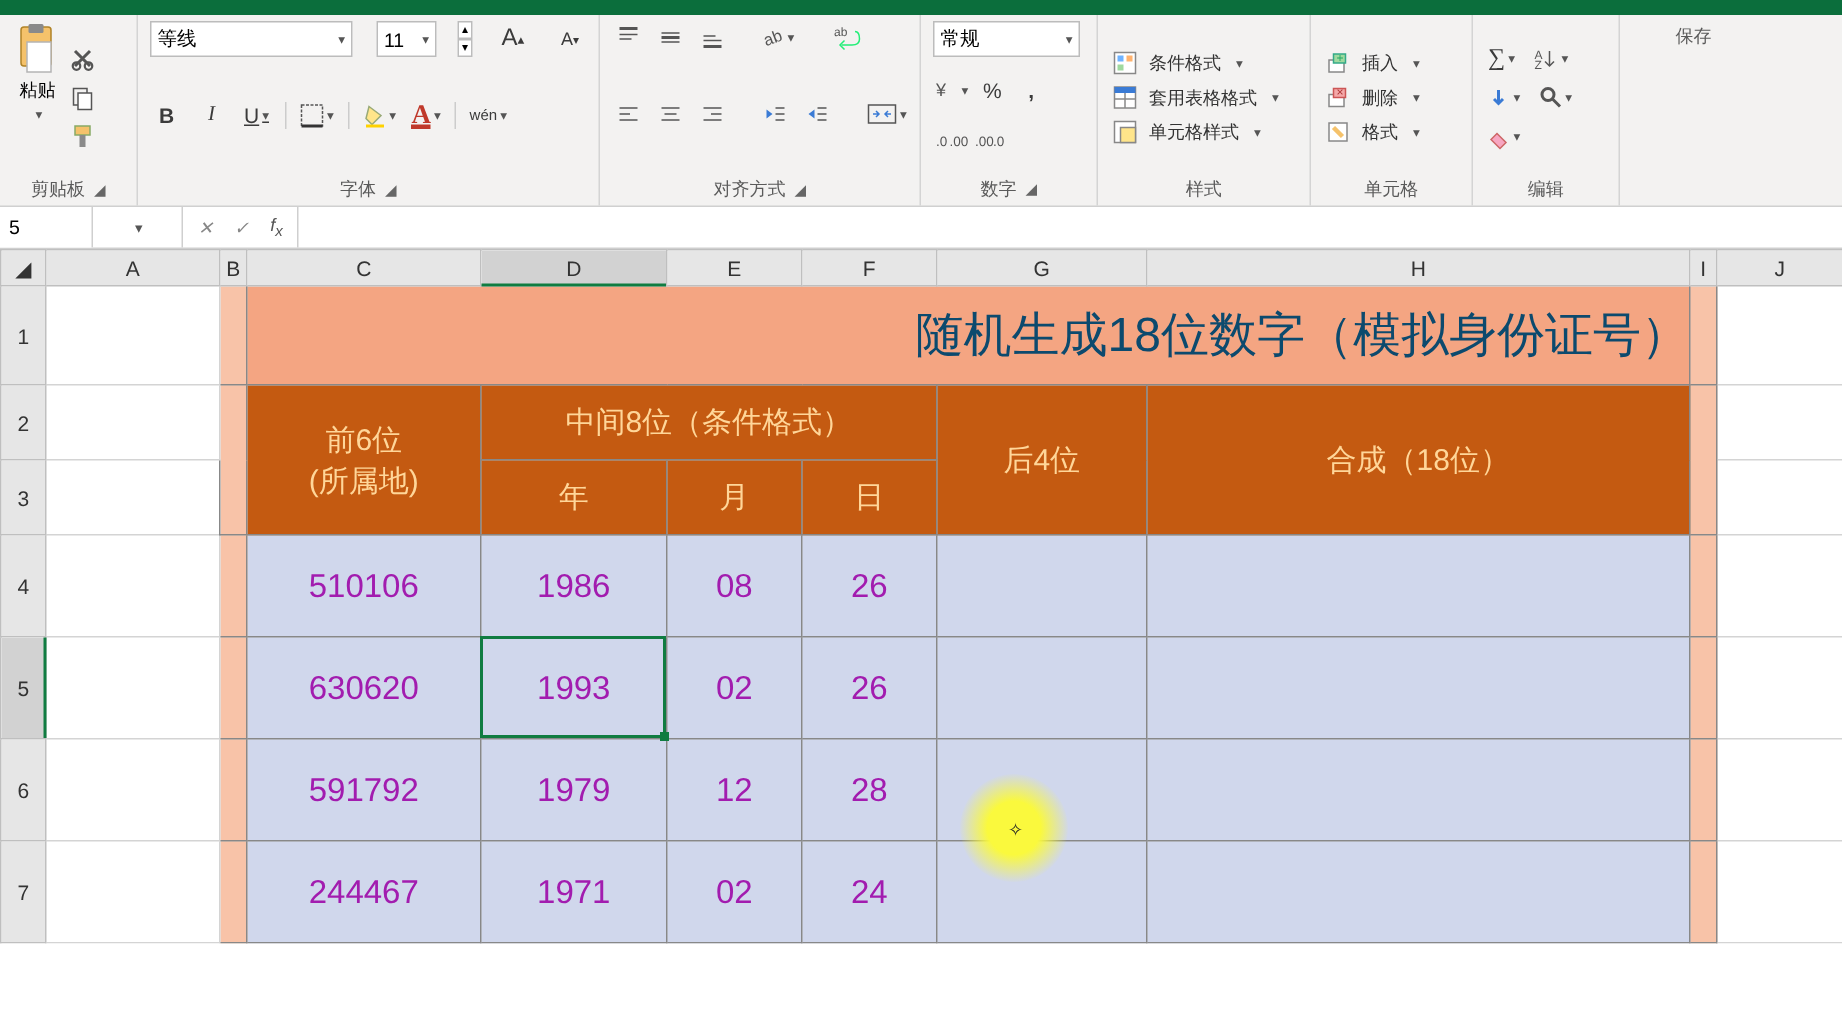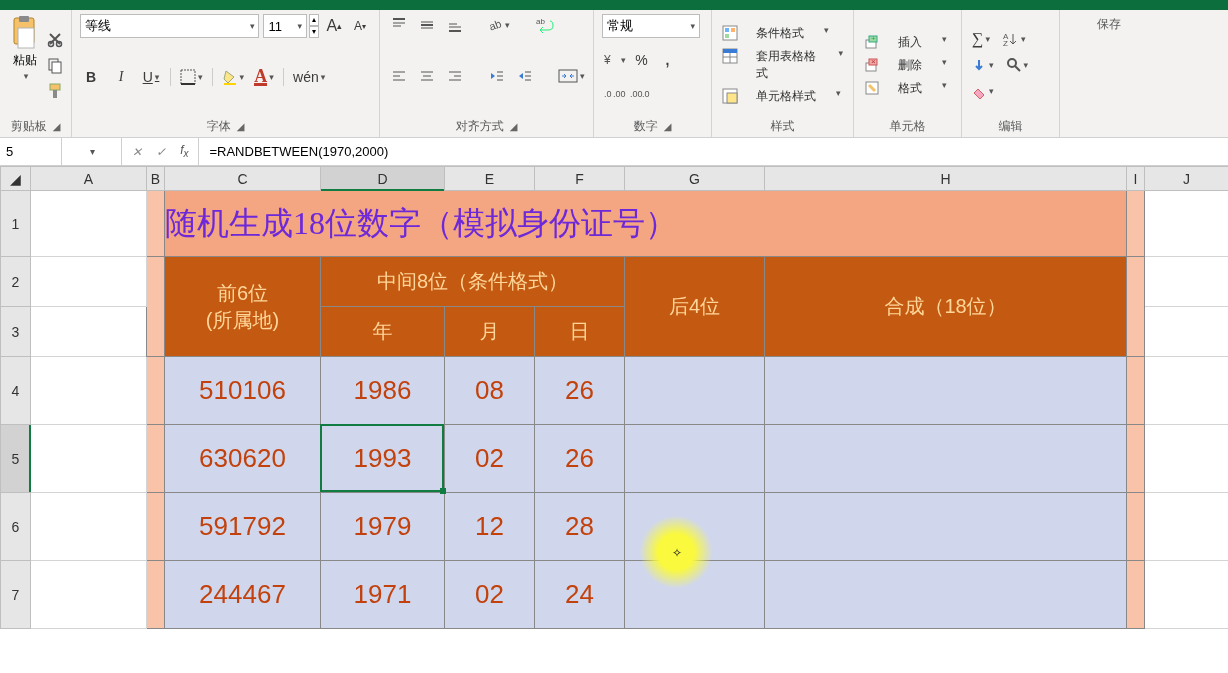--- a/index.html
+++ b/index.html
@@ -6,28 +6,28 @@
   body { font-family: "Microsoft YaHei", Arial, sans-serif; font-size: 12px; background: #fff; overflow: hidden; user-select: none;}
   
   
   .titlebar { background:#0b6e3c; height:10px; width:100%; position:relative}
 
   
   .ribbon { background:#f3f2f1; border-bottom:1px solid #d0d0d0; display:flex; height:128px; }
   .group { border-right:1px solid #d4d4d4; display:flex; flex-direction:column; justify-content:space-between; padding:4px 8px 2px 8px; position:relative;}
   .group-label { text-align:center; color:#5a5a5a; font-size:12px; padding-top:2px; display:flex; align-items:center; justify-content:center; gap:6px;}
   .dialog-launcher { font-size:10px; color:#666; cursor:pointer; }
-  .ribbon-row { display:flex; align-items:center; gap:4px; }
+  .ribbon-row { display:flex; align-items:center; gap:16px; }
   .ribbon select, .ribbon .combo { font-size:13px; height:24px; border:1px solid #bcbcbc; background:#fff;}
   .combo { display:flex; align-items:center; padding:0 4px; gap:6px;}
   .combo .arrow { font-size:9px; color:#555;}
   .btn { display:inline-flex; align-items:center; justify-content:center; min-width:22px; height:22px; border:1px solid transparent; cursor:pointer; color:#3b3b3b; font-size:14px;}
   .big-col { display:flex; flex-direction:column; align-items:center; justify-content:flex-start; gap:2px; padding:2px 2px; cursor:pointer;}
   .ico { width:16px; height:16px; display:inline-block; }
-  .menu-item { display:flex; align-items:flex-start; gap:18px; font-size:12px; color:#333; cursor:pointer; padding:1px 2px;}
+  .menu-item { display:flex; align-items:center; gap:8px; font-size:12px; color:#333; cursor:pointer; padding:1px 2px;}
   .dd { font-size:9px; color:#555; margin-left:2px;}
   .underline-a { color:#c0392b; font-family:"SimSun"; font-size:18px; font-weight:bold; border-bottom:3px solid #c0392b; line-height:14px;}
   .spin { display:flex; flex-direction:column; margin-left:-2px;}
   .spin span { font-size:8px; line-height:10px; border:1px solid #bcbcbc; padding:0 2px; background:#fff; cursor:pointer;}
   
   
   .refbar { display:flex; align-items:center; border-bottom:1px solid #cfcfcf; height:28px;}
   .name-box { width:62px; border:none; border-right:1px solid #cfcfcf; padding:2px 6px; font-size:13px; height:100%; outline:none;}
   .fx-box { display:flex; align-items:center; gap:14px; padding:0 10px; color:#888; border-right:1px solid #cfcfcf; height:100%;}
   .fx-box span { cursor:pointer; font-style:italic;}
@@ -42,22 +42,22 @@
   .rowhead { background:#e6e6e6; border:1px solid #bfbfbf; text-align:center; font-size:14px; color:#333; position:relative;}
   .rowhead.sel-row{ background:#d2d2d2;}
   .rowhead.sel-row::after{ content:""; position:absolute; top:0; bottom:0; right:-1px; width:2px; background:#107c41;}
   td.cell { border:1px solid #d4d4d4; background:#fff; height:50px; }
   .corner { background:#e6e6e6; border:1px solid #bfbfbf;}
   
   
   .peach { background:#f8c3a8 !important; border:1px solid #888 !important;}
   .salmon { background:#f4a582 !important; border:1px solid #888 !important;}
   .brown-head { background:#c45a11 !important; border:1px solid #888 !important; color:#ffd699; font-size:20px; text-align:center;}
-  .blue-cell { background:#d0d7ec !important; border:1px solid #888 !important; font-size:26px; text-align:center; color:#c2410c;}
-  .title-cell { font-size:32px; color:#6d28d9; text-align:left;font-family:Liberation Serif, serif; }
+  .blue-cell { background:#d0d7ec !important; border:1px solid #888 !important; font-size:22px; text-align:center; color:#a21caf;}
+  .title-cell { font-size:32px; color:#0c4a6e; text-align:right; }
   
   
   .sel-box { position:absolute; border:2px solid #107c41; pointer-events:none;}
   .sel-handle { position:absolute; width:6px; height:6px; background:#107c41; right:-4px; bottom:-4px;}
   
   
   .spotlight { position:absolute; width:72px; height:72px; border-radius:50%; background:radial-gradient(circle,#faf93d 35%, rgba(250,249,61,0) 72%); pointer-events:none;}
   .cross { position:absolute; font-size:12px; color:#222; pointer-events:none;}
   
   
@@ -79,21 +79,21 @@
   
   svg { overflow:visible;}
 </style>
 </head>
 <body>
 
 <div class="titlebar"></div>
 
 <div class="ribbon">
 
-  <div class="group" style="width:72px">
+  <div class="group" style="width:92px">
     <div style="display:flex; gap:2px; flex:1;">
       <div class="big-col">
         <svg class="ico" style="width:30px;height:34px" viewBox="0 0 30 34">
             <rect x="4" y="2" width="20" height="26" rx="2" fill="#f5c26b" stroke="#b08327"></rect>
             <rect x="9" y="0" width="10" height="6" rx="1" fill="#8a8a8a"></rect>
             <rect x="8" y="12" width="16" height="20" fill="#fff" stroke="#b4b4b4"></rect>
           </svg>
         <span>粘贴</span>
         <span class="dd">▾</span>
       </div>
@@ -166,21 +166,21 @@
             <rect x="2" y="14" width="12" height="2" fill="#ffd200"></rect>
           </svg>
           <span class="dd">▾</span>
         </span>
       <span class="btn">
           <span class="underline-a">A</span>
           <span class="dd">▾</span>
         </span>
       <span style="width:1px;height:18px;background:#ccc"></span>
       <span class="btn">
-          <span style="font-size:14px">wén</span>
+          <span style="font-size:10px">wén</span>
           <span class="dd">▾</span>
         </span>
     </div>
     <div class="group-label">
         <span>字体</span>
         <span class="dialog-launcher">◢</span>
       </div>
   </div>
 
   <div class="group" style="width:214px">
@@ -438,21 +438,20 @@
 <div class="refbar">
   <input class="name-box" value="5" style="">
   <span style="width:60px; border-right:1px solid #cfcfcf; height:100%; display:flex;align-items:center;justify-content:center;">
       <span class="dd" style="font-size:10px">▾</span>
     </span>
   <div class="fx-box">
     <span>✕</span>
     <span>✓</span>
     <span style="color:#555">f<sub>x</sub></span>
   </div>
-  <input class="formula-input" value="=RANDBETWEEN(1970,2000)" style="">
 </div>
 
 <div class="grid-wrap">
 <table class="grid">
   <colgroup>
     <col class="cR">
         <col class="cA">
         <col class="cB">
         <col class="cC">
         <col class="cD">

